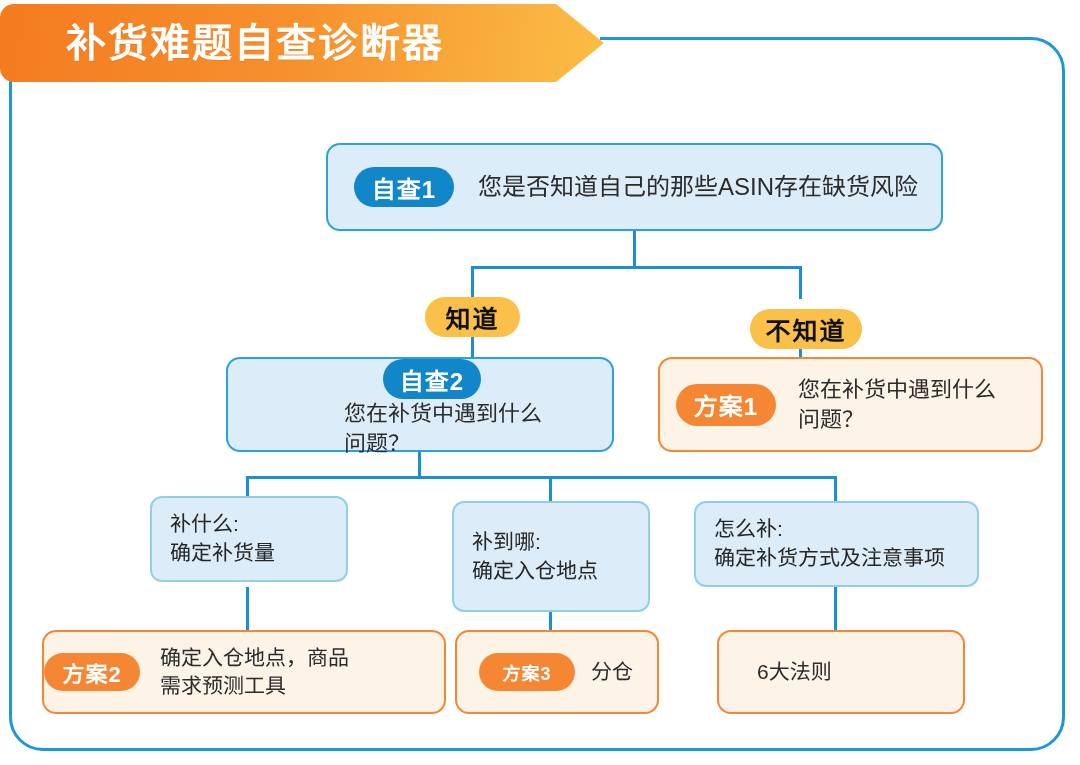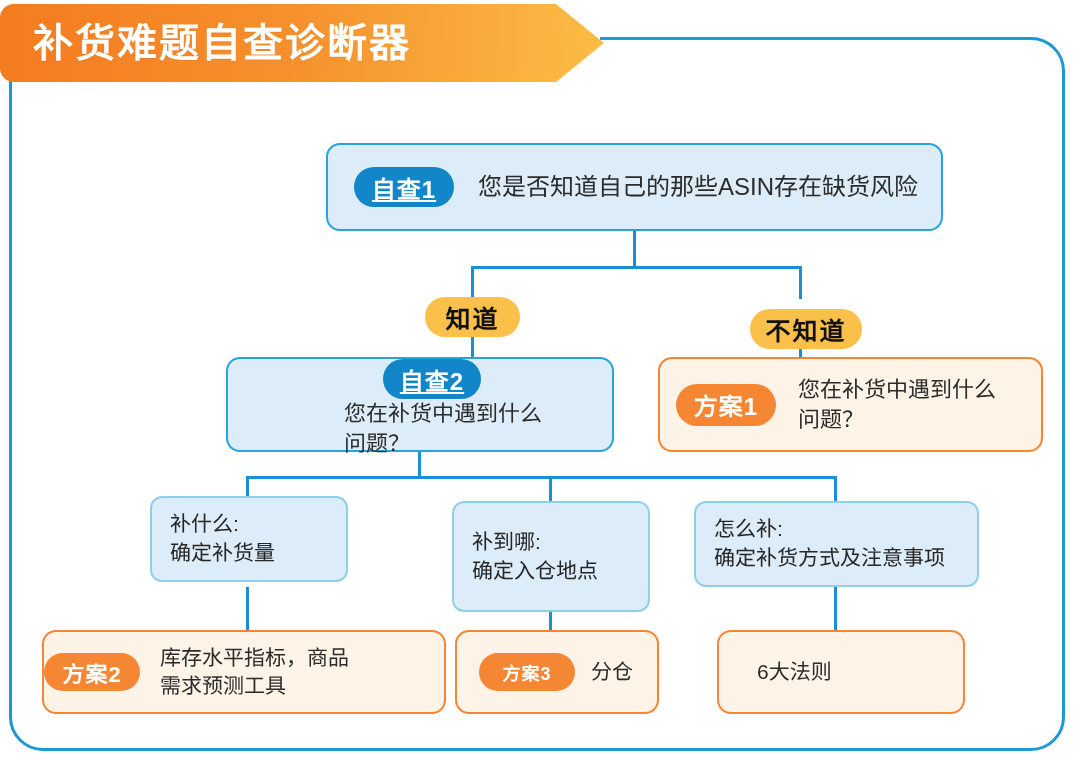--- a/index.html
+++ b/index.html
@@ -29,21 +29,21 @@
     background:linear-gradient(95deg,#f47b20 0%,#f6902c 48%,#fbbd46 100%);
     border-top-right-radius:6px;
     border-bottom-right-radius:6px;
     border-top-left-radius:14px;border-bottom-left-radius:14px;
     -webkit-clip-path:polygon(0 0,556px 0,604px 50%,556px 100%,0 100%);
     clip-path:polygon(0 0,556px 0,604px 50%,556px 100%,0 100%);
     display:flex;align-items:center;
   }
   .banner-text{
     color:#ffffff;font-size:40px;font-weight:bold;letter-spacing:2px;
-    padding-left:33px;line-height:1;white-space:nowrap;
+    padding-left:66px;line-height:1;white-space:nowrap;
     text-shadow:0 1px 0 rgba(0,0,0,.06);
   }
 
   
   .ln{position:absolute;background:#1b8fd4;}
   .lv{width:3px;}
   .lh{height:3px;}
 
   
   .card{
@@ -52,21 +52,21 @@
   }
   .card.blue{background:#dcedf9;border:2px solid #29a3dd;}
   .card.orange{background:#fdf3e6;border:2px solid #f58634;}
   .card.plain{background:#dcedf9;border:2px solid #8fcfe8;border-radius:12px;}
 
   .badge{
     flex:0 0 auto;border-radius:22px;color:#ffffff;font-weight:bold;
     display:flex;align-items:center;justify-content:center;
     white-space:nowrap;letter-spacing:1px;
   }
-  .badge.blue{background:#1186c9;text-decoration:underline;}
+  .badge.blue{background:#1186c9;}
   .badge.orange{background:#f58634;}
 
   .card-text{
     color:#2b2b2b;white-space:pre-line;line-height:1.35;
   }
   .plain-text{
     color:#262626;white-space:pre-line;line-height:1.38;font-size:21px;
     padding-left:18px;
   }
 
@@ -168,21 +168,21 @@
     <span class="plain-text">补到哪:
 确定入仓地点</span>
   </div>
   <div class="card plain" id="node-how">
     <span class="plain-text">怎么补:
 确定补货方式及注意事项</span>
   </div>
 
   <div class="card orange" id="node-plan2">
     <span class="badge orange">方案2</span>
-    <span class="card-text">库存水平指标，商品
+    <span class="card-text">确定入仓地点，商品
 需求预测工具</span>
   </div>
   <div class="card orange" id="node-plan3">
     <span class="badge orange">方案3</span>
     <span class="card-text">分仓</span>
   </div>
   <div class="card orange" id="node-plan4">
     <span class="card-text">6大法则</span>
   </div>
 

